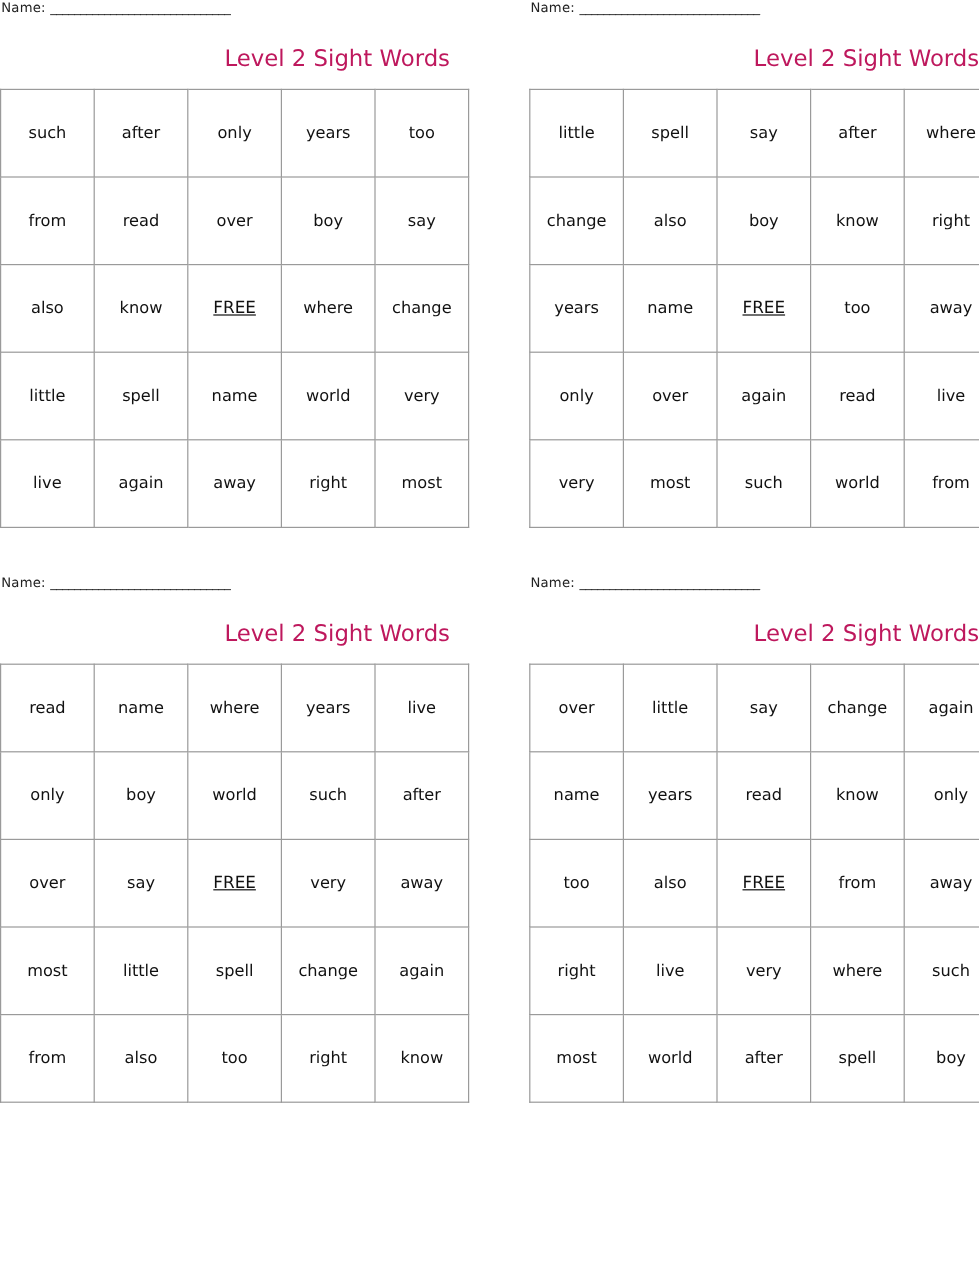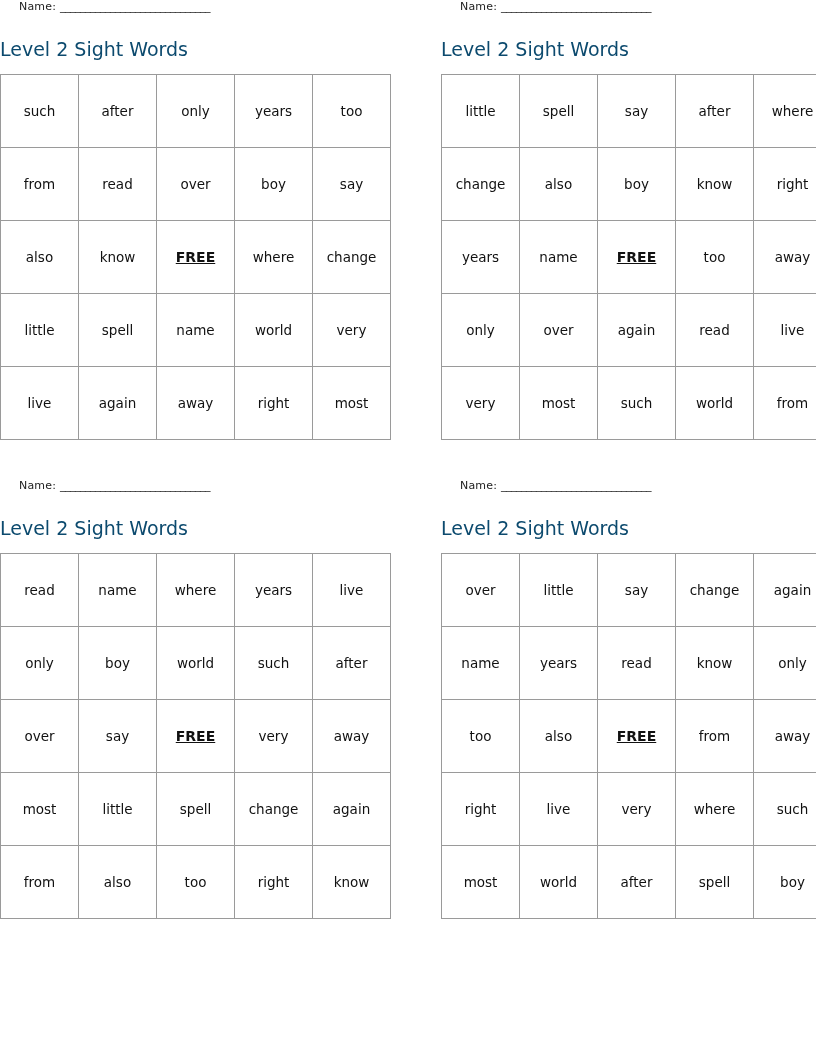--- a/index.html
+++ b/index.html
@@ -21,54 +21,54 @@
   }
   .sheet.col-left  { left: 0px; }
   .sheet.col-right { left: 441px; }
   .sheet.row-top    { top: 0px; }
   .sheet.row-bottom { top: 479px; }
 
   .name-line {
     font-size: 11px;
     color: #222222;
     letter-spacing: 0.2px;
-    padding-left: 19px;
+    padding-left: 1px;
     height: 16px;
     white-space: nowrap;
   }
   .name-label { }
   .name-blank {
     letter-spacing: -0.5px;
   }
 
   .card-title {
-    text-align: left;
+    text-align: right;
     font-size: 19px;
     margin-top: 22px;
     margin-bottom: 14px;
-    color: #0c4a6e;
+    color: #be185d;
   }
 
   table.bingo {
     border-collapse: collapse;
     width: 375px;
     table-layout: fixed;
     padding-left: 28px;
   }
   table.bingo td {
     border: 1px solid #9a9a9a;
     width: 75px;
     height: 70px;
     text-align: center;
     vertical-align: middle;
     font-size: 13.5px;
     color: #111111;
   }
   td.free-cell span {
-    font-weight: bold;
+    font-weight: normal;
     text-decoration: underline;
     font-size: 14px;
   }
 </style>
 </head>
 <body>
 
 <div class="sheet col-left row-top">
   <div class="name-line">
     <span class="name-label">Name:</span>

